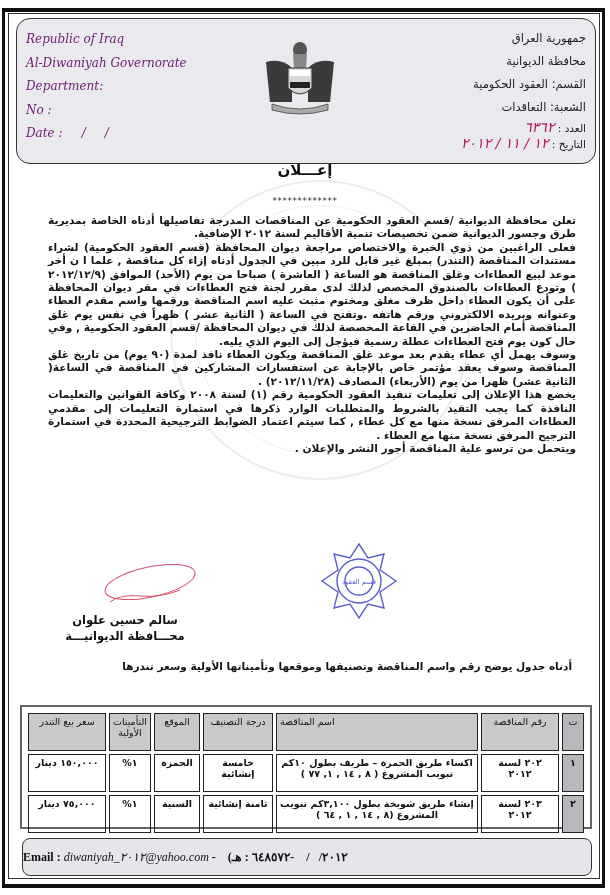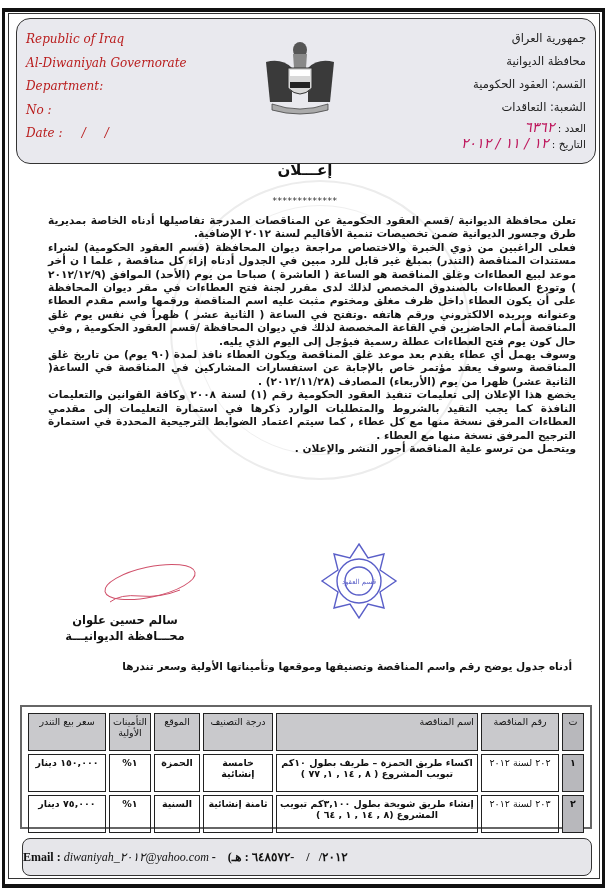--- a/index.html
+++ b/index.html
@@ -16,21 +16,21 @@
   .frame-inner {
     position: absolute; left: 8px; top: 13px; width: 592px; height: 866px;
     border: 1px solid #333; box-sizing: border-box;
   }
   .header-box {
     position: absolute; left: 16px; top: 18px; width: 580px; height: 146px;
     background: #e9e9ee; border: 1.5px solid #333; border-radius: 14px; box-sizing: border-box;
   }
   .hdr-left {
     position: absolute; left: 26px; top: 28px;
-    font-family: "DejaVu Serif", serif; font-style: italic; font-size: 12px; color: #b91c1c;
+    font-family: "DejaVu Serif", serif; font-style: italic; font-size: 12px; color: #701a75;
   }
   .hdr-left div { height: 23.5px; line-height: 23.5px; }
   .hdr-right {
     position: absolute; right: 24px; top: 27px; direction: rtl; text-align: right;
     font-family: "DejaVu Sans", sans-serif; font-size: 11.5px; color: #222;
   }
   .hdr-right .line { height: 23px; line-height: 23px; }
   .hdr-right .small { height: 16px; line-height: 16px; font-size: 10.5px; }
   .hw { color: #be185d; font-style: italic; font-size: 14px; }
   .emblem { position: absolute; left: 262px; top: 40px; width: 76px; height: 78px; }
@@ -75,22 +75,22 @@
     width: 100%; height: 100%; border-collapse: separate; border-spacing: 3px;
     direction: rtl; font-size: 9.5px;
   }
   table.tenders td, table.tenders th {
     border: 1.5px solid #222; vertical-align: top; padding: 2px 3px; text-align: center;
     font-weight: normal;
   }
   table.tenders th { background: #c9c9cc; height: 32px; }
   table.tenders td { font-weight: bold; height: 32px; }
   table.tenders td.idx, table.tenders th.idx { background: #b8b8bc; width: 14px; }
-  table.tenders td.num { text-align: center; font-weight: normal; }
-  table.tenders th.name { text-align: right; }
+  table.tenders td.num { text-align: center; font-weight: bold; }
+  table.tenders th.name { text-align: left; }
   .footer-box {
     position: absolute; left: 22px; top: 838px; width: 570px; height: 38px;
     background: #e6e6ea; border: 1.5px solid #333; border-radius: 8px; box-sizing: border-box;
     text-align: left; line-height: 36px; font-family: "Liberation Serif", serif; font-size: 12px; font-weight: bold;
   }
   .footer-box .em { font-style: italic; font-weight: normal; }
 </style>
 </head>
 <body>
 

